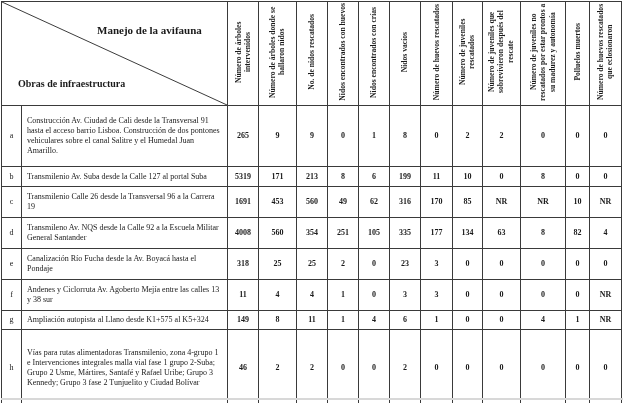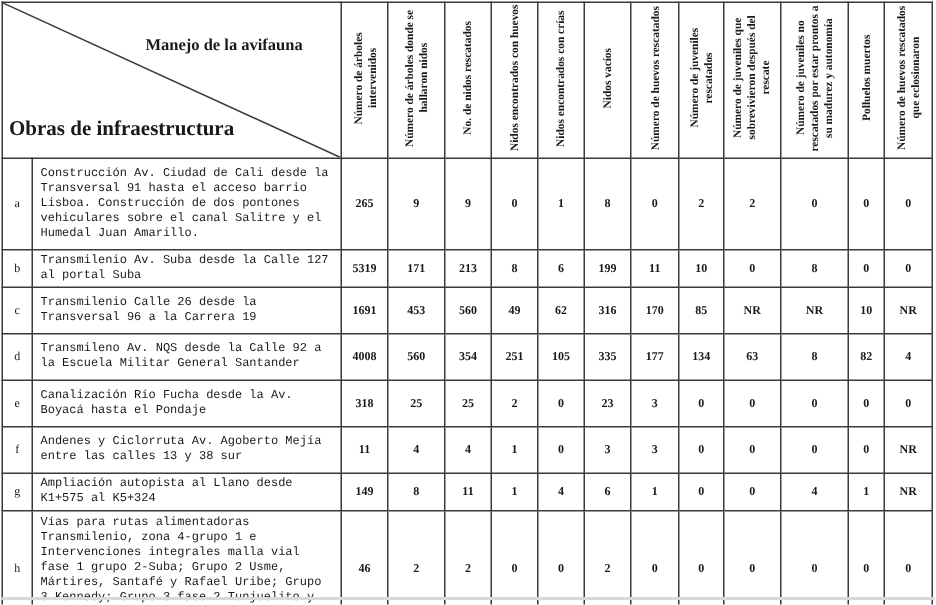--- a/index.html
+++ b/index.html
@@ -15,35 +15,35 @@
     border: 1px solid #3a3a3a;
     padding: 0;
     font-size: 8px;
     line-height: 1.25;
     vertical-align: middle;
   }
   .hdr-row { height: 104px; }
   .diag-cell { position: relative; padding: 0; }
   .diag-cell svg { position: absolute; left: 0; top: 0; width: 100%; height: 100%; }
   .diag-top { position: absolute; left: 76px; top: 22px; font-weight: bold; font-size: 11px; margin-left: 19px; }
-  .diag-bottom { position: absolute; left: 4px; top: 76px; font-weight: bold; font-size: 14px; }
+  .diag-bottom { position: absolute; left: 16px; top: 76px; font-weight: bold; font-size: 10px; }
   .vhead {
     text-align: center;
   }
   .vhead .vt {
     writing-mode: vertical-rl;
     transform: rotate(180deg);
     display: inline-block;
     max-height: 98px;
     font-size: 7.6px;
     line-height: 1.25;
     text-align: center;
   }
   .letter { text-align: center; font-size: 8px; }
-  .desc { padding: 2px 6px 2px 5px !important; font-size: 7.8px; text-align: left; font-family: Liberation Mono, monospace; }
+  .desc { padding: 2px 6px 2px 5px !important; font-size: 7.8px; text-align: left; }
   .num { text-align: center; font-weight: bold; font-size: 8px; }
   .row-a { height: 61px; }
   .row-b { height: 20px; }
   .row-c { height: 31px; }
   .row-d { height: 31px; }
   .row-e { height: 31px; }
   .row-f { height: 31px; }
   .row-g { height: 19px; }
   .row-h { height: 76px; }
   .shadow-line { position: absolute; left: 1px; top: 398px; width: 622px; height: 2px; background: #d8d8d8; }

